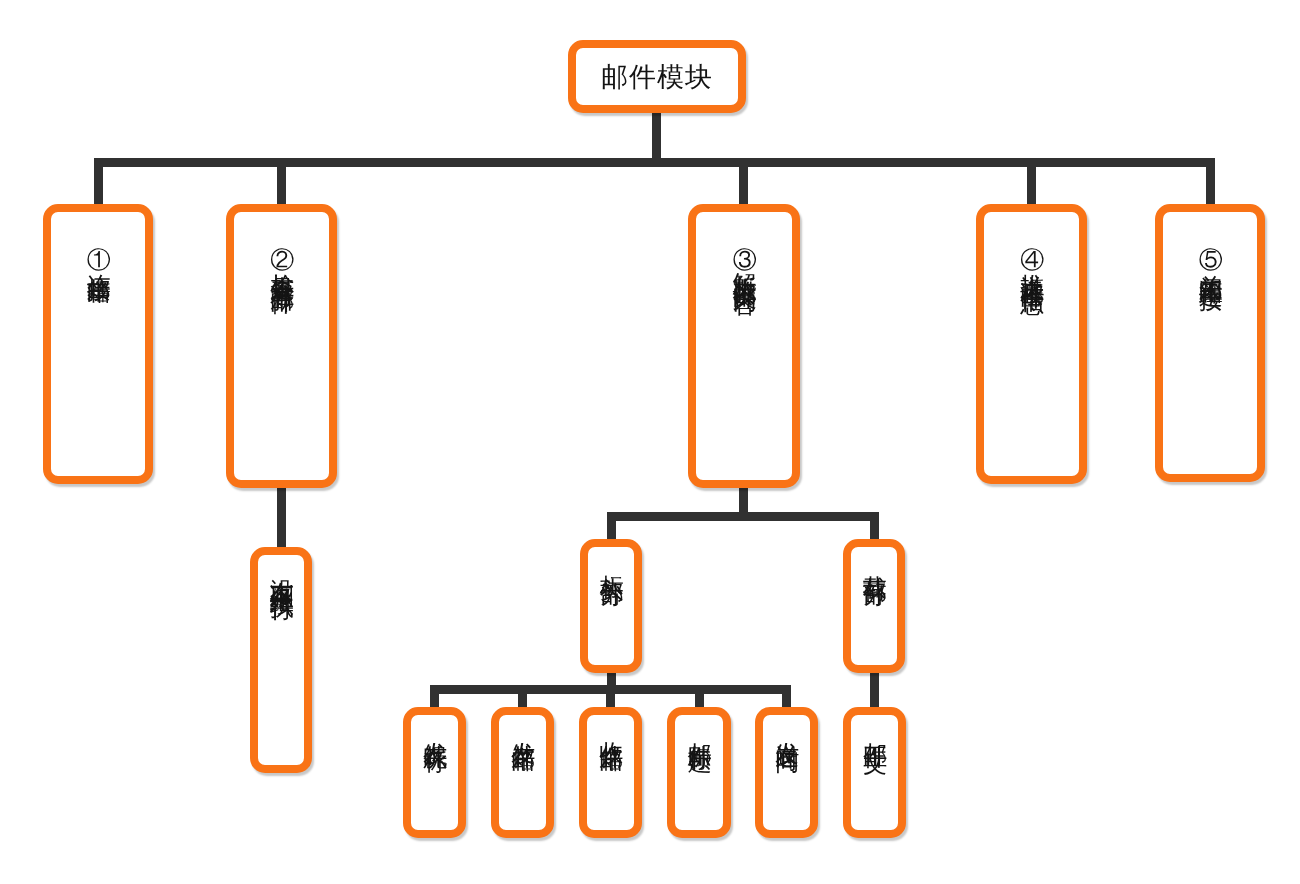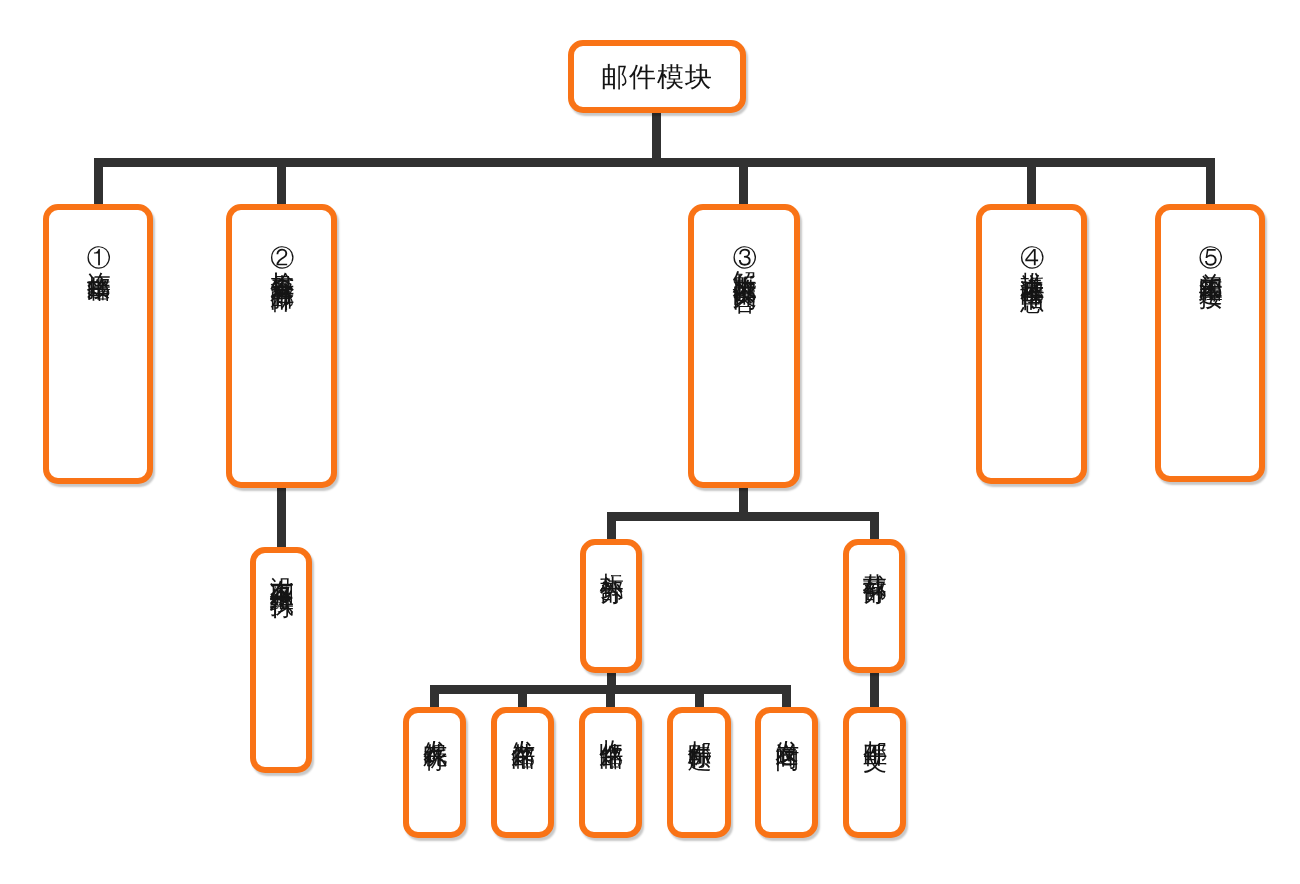--- a/index.html
+++ b/index.html
@@ -17,21 +17,21 @@
   
   .line {
     position: absolute;
     background: #313131;
   }
 
   
   .node {
     position: absolute;
     background: #ffffff;
-    border: 6px solid #f97316;
+    border: 8px solid #f97316;
     border-radius: 15px;
     box-shadow: 2px 3px 2px rgba(0,0,0,0.22);
     display: flex;
     justify-content: center;
     align-items: stretch;
     color: #141414;
   }
 
   
   .node.htext {

